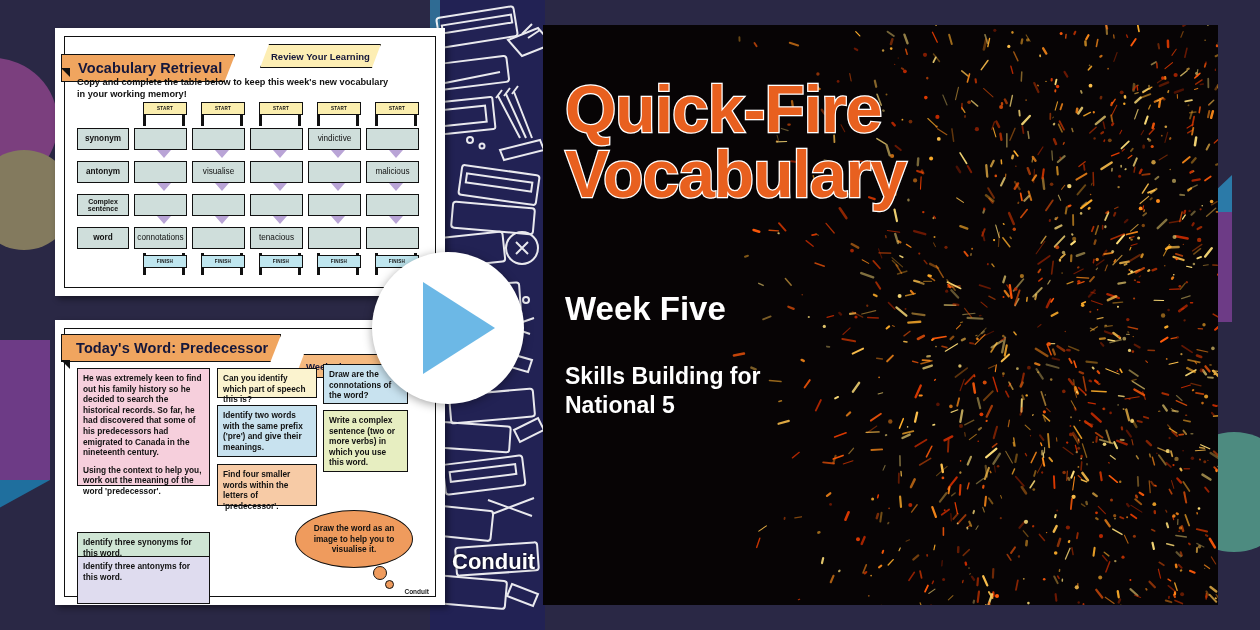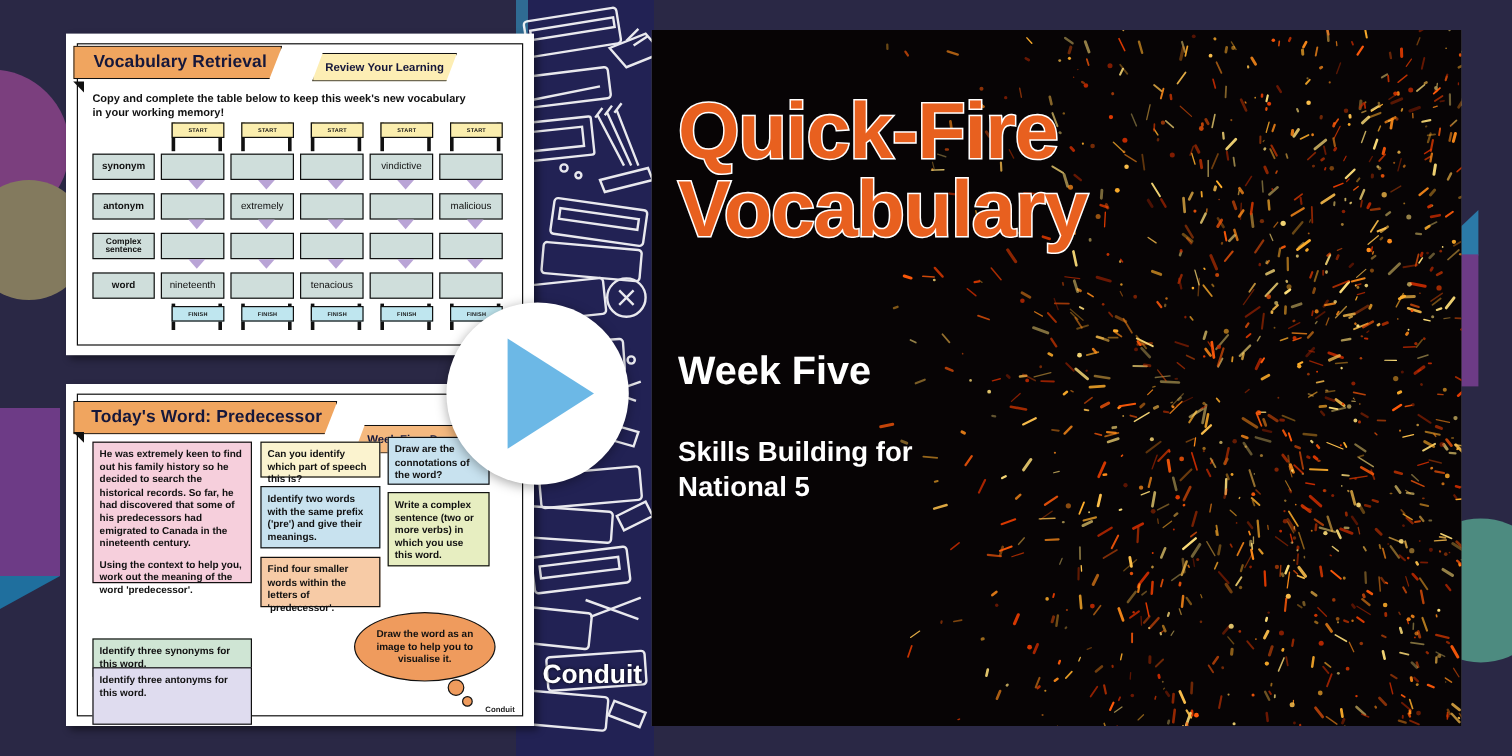--- a/index.html
+++ b/index.html
@@ -166,21 +166,21 @@
           <circle cx="52" cy="146" r="2.5"></circle>
         <circle cx="96" cy="300" r="3"></circle>
           <circle cx="30" cy="330" r="2.5"></circle>
       </g>
     </svg>
   </div>
 
   <div class="slide slide1">
     <div class="slide-inner"></div>
 
-    <div class="ribbon cut" style="left:6px;top:10px;padding-left:16px;">
+    <div class="ribbon cut" style="left:6px;top:26px;padding-left:16px;">
       <span>Vocabulary Retrieval</span>
     </div>
     <div class="ribbon-tail" style="left:6px;top:40px;"></div>
 
     <div class="badge yellow" style="left:205px;top:16px;">
       <span>Review Your Learning</span>
     </div>
 
     <div class="instr" style="left:22px;top:48px;">Copy and complete the table below to keep this week's new vocabulary in your working memory!</div>
 
@@ -234,21 +234,21 @@
             <div class="arrowcell">
               <div class="arrow"></div>
             </div>
             <div class="arrowcell">
               <div class="arrow"></div>
             </div>
           </div>
           <div class="rt-row">
             <div class="cell label">antonym</div>
             <div class="cell val"></div>
-            <div class="cell val">extremely</div>
+            <div class="cell val">visualise</div>
             <div class="cell val"></div>
             <div class="cell val"></div>
             <div class="cell val">malicious</div>
           </div>
           <div class="arrowrow">
             <div class="arrowcell">
               <div class="arrow"></div>
             </div>
             <div class="arrowcell">
               <div class="arrow"></div>
@@ -283,21 +283,21 @@
             </div>
             <div class="arrowcell">
               <div class="arrow"></div>
             </div>
             <div class="arrowcell">
               <div class="arrow"></div>
             </div>
           </div>
           <div class="rt-row">
             <div class="cell label">word</div>
-            <div class="cell val">nineteenth</div>
+            <div class="cell val">connotations</div>
             <div class="cell val"></div>
             <div class="cell val">tenacious</div>
             <div class="cell val"></div>
             <div class="cell val"></div>
           </div>
         </div>
       <div class="rt-flagrow" id="finishFlags">
           <div class="flag fin">
             <div class="postL"></div>
             <div class="postR"></div>

